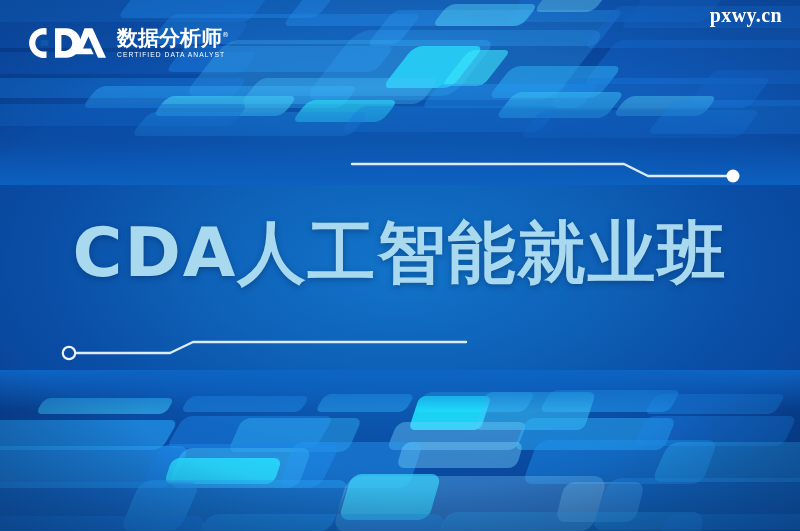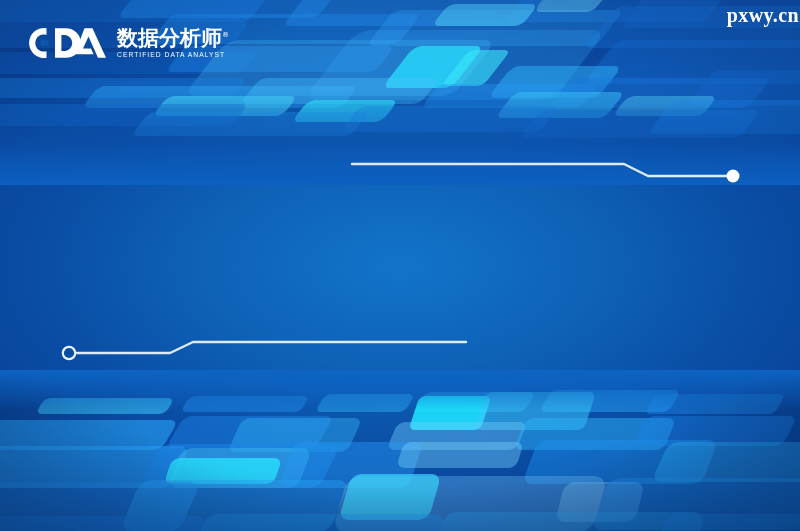--- a/index.html
+++ b/index.html
@@ -93,21 +93,21 @@
     letter-spacing: 1.05px;
     margin-top: 3px;
     line-height: 1;
     white-space: nowrap;
     font-family: "Liberation Sans", sans-serif;
   }
 
   
   .watermark {
     position: absolute;
-    right: 1px;
+    right: 18px;
     top: 4px;
     color: #ffffff;
     font-family: "Liberation Serif", serif;
     font-weight: bold;
     font-size: 20px;
     letter-spacing: 0.4px;
     z-index: 8;
   }
 
   
@@ -271,14 +271,15 @@
     <div class="logo-cn-wrap">
       <div class="logo-cn">
         <span>数据分析师</span><span class="logo-tm">®</span>
       </div>
       <div class="logo-en">CERTIFIED DATA ANALYST</div>
     </div>
   </div>
 
   <div class="watermark">pxwy.cn</div>
 
+  <div class="headline">CDA人工智能就业班</div>
 
 </div>
 
 </body></html>

